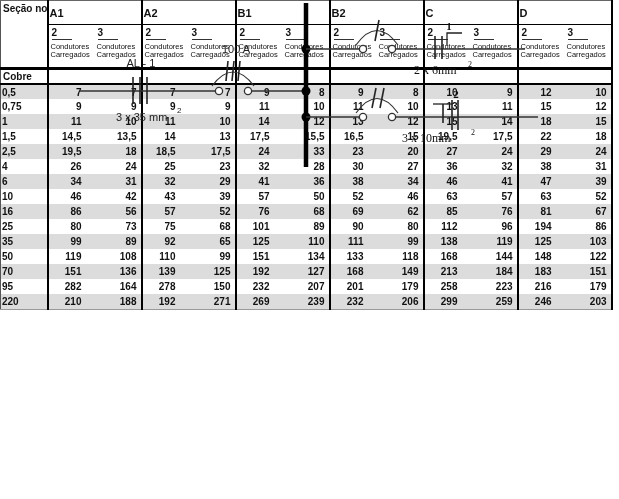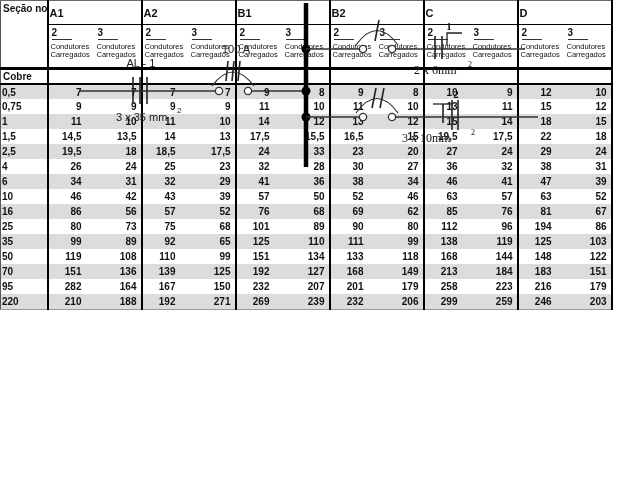--- a/index.html
+++ b/index.html
@@ -323,21 +323,21 @@
           <td class="val c2">149</td>
           <td class="val c1 grp-start">213</td>
           <td class="val c2">184</td>
           <td class="val c1 grp-start">183</td>
           <td class="val c2">151</td>
         </tr>
         <tr>
           <td class="size-col">95</td>
           <td class="val c1 grp-start">282</td>
           <td class="val c2">164</td>
-          <td class="val c1 grp-start">167</td>
+          <td class="val c1 grp-start">278</td>
           <td class="val c2">150</td>
           <td class="val c1 grp-start">232</td>
           <td class="val c2">207</td>
           <td class="val c1 grp-start">201</td>
           <td class="val c2">179</td>
           <td class="val c1 grp-start">258</td>
           <td class="val c2">223</td>
           <td class="val c1 grp-start">216</td>
           <td class="val c2">179</td>
         </tr>

